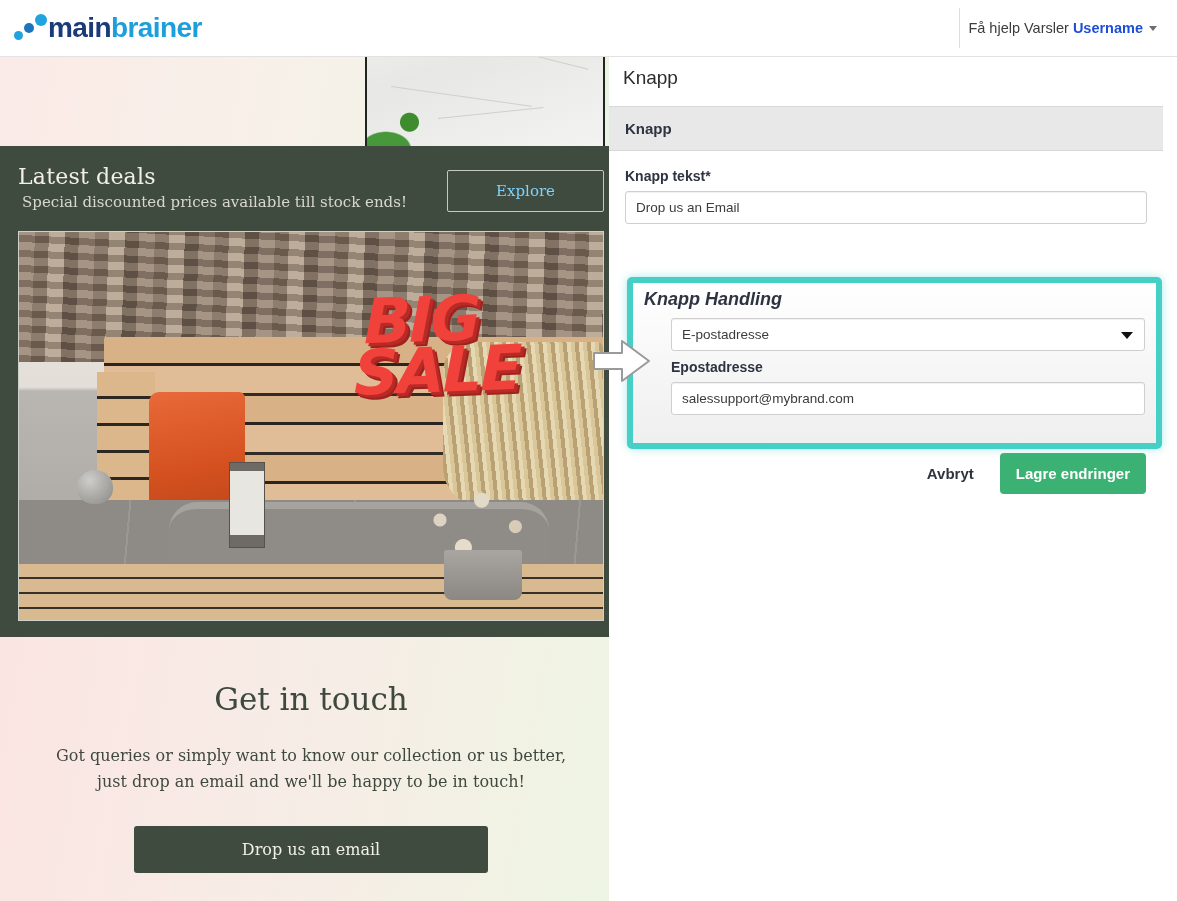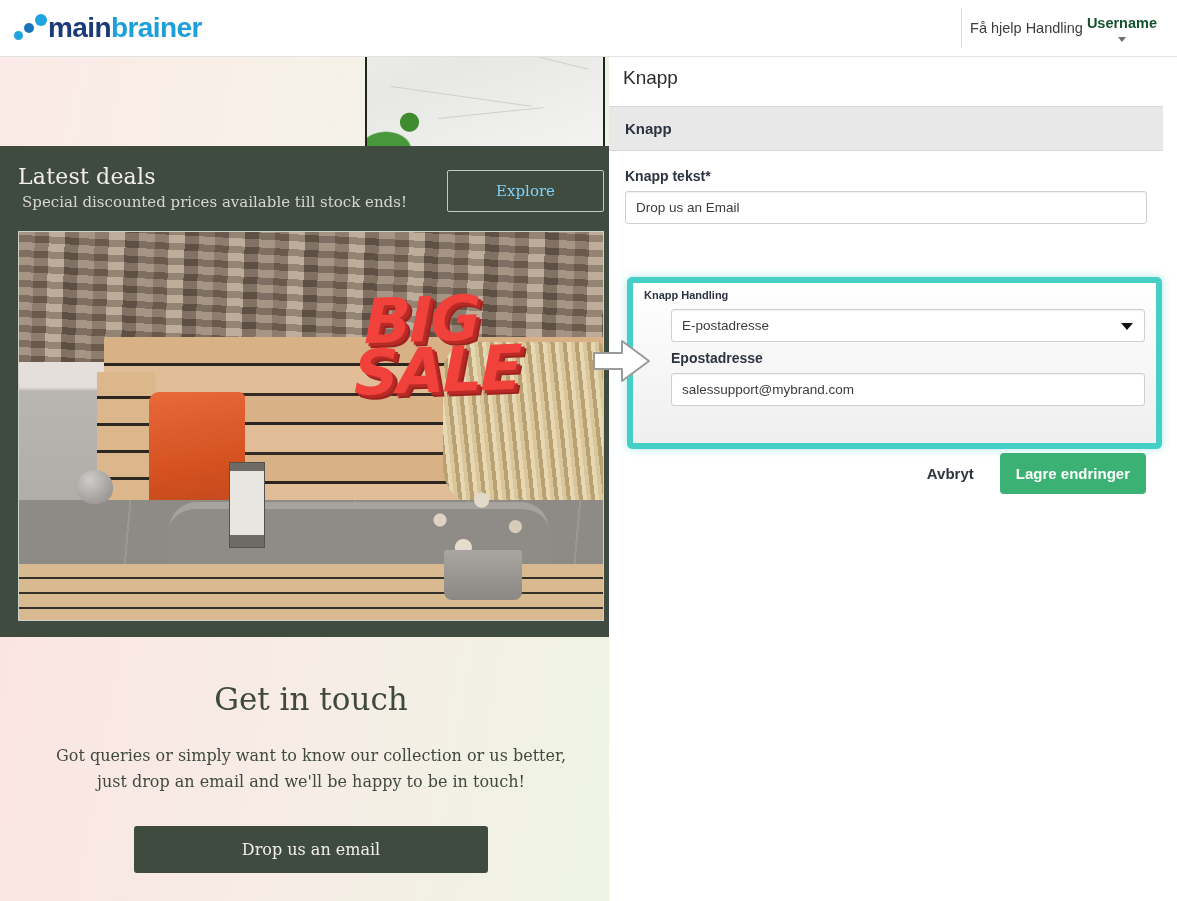--- a/index.html
+++ b/index.html
@@ -44,21 +44,21 @@
   }
   #btn-fortsett {
     background: #96c4ba; color: #2f3a37; border: none;
     font-size: 14.5px; font-weight: bold;
     padding: 10px 26px; border-radius: 3px; cursor: pointer;
     font-family: "Liberation Sans", sans-serif;
     margin-left: 8px;
   }
   .nav-right { display: flex; align-items: center; margin-left: auto; margin-right: 18px; }
   .nav-sep { width: 1px; height: 40px; background: #dcdcdc; margin-right: 6px; }
-  #nav-username { font-weight: bold; color: #14532d; flex-direction: column; }
+  #nav-username { font-weight: bold; color: #1d4ed8; }
 
   
   #preview {
     position: absolute; left: 0; top: 57px; width: 622px; height: 844px;
     overflow: hidden; background: #ffffff;
     border-right: 1px solid #dedede;
   }
 
   
   .hero-crop {
@@ -240,21 +240,21 @@
 
   
   #highlight {
     position: absolute; left: 627px; top: 277px; width: 535px; height: 172px;
     border: 6px solid #45cfc6; border-radius: 5px;
     background: linear-gradient(180deg,#ffffff 0%,#f6f6f6 55%,#efefef 100%);
     box-shadow: 0 0 9px rgba(69,207,198,.45);
   }
   #highlight .inner { padding: 6px 11px 0 11px; }
   #highlight .field { margin: 8px 0 0 0; padding-left: 27px; }
-  #hl-title { font-size: 11px; font-weight: bold; color: #2d3340; }
+  #hl-title { font-size: 18px; font-weight: bold; color: #2d3340; font-style: italic; }
 
   
   #pointer {
     position: absolute; left: 592px; top: 337px; width: 60px; height: 48px;
     z-index: 40; pointer-events: none;
   }
 
   
   .actions {
     position: absolute; right: 17px; top: 396px;
@@ -281,21 +281,21 @@
         <i class="d2"></i>
         <i class="d3"></i>
     </span>
     <span class="wordmark"><span class="w-main">main</span><span class="w-brainer">brainer</span></span>
   </div>
 
 
   <div class="nav-right">
     <span class="nav-sep"></span>
     <span class="nav-link">Få hjelp</span>
-    <span class="nav-link">Handling</span>
+    <span class="nav-link">Varsler</span>
     <span class="nav-link" id="nav-username">
       <span>Username</span>
       <i class="caret"></i>
     </span>
   </div>
 </div>
 
 <div id="preview">
 
   <div class="hero-crop">

